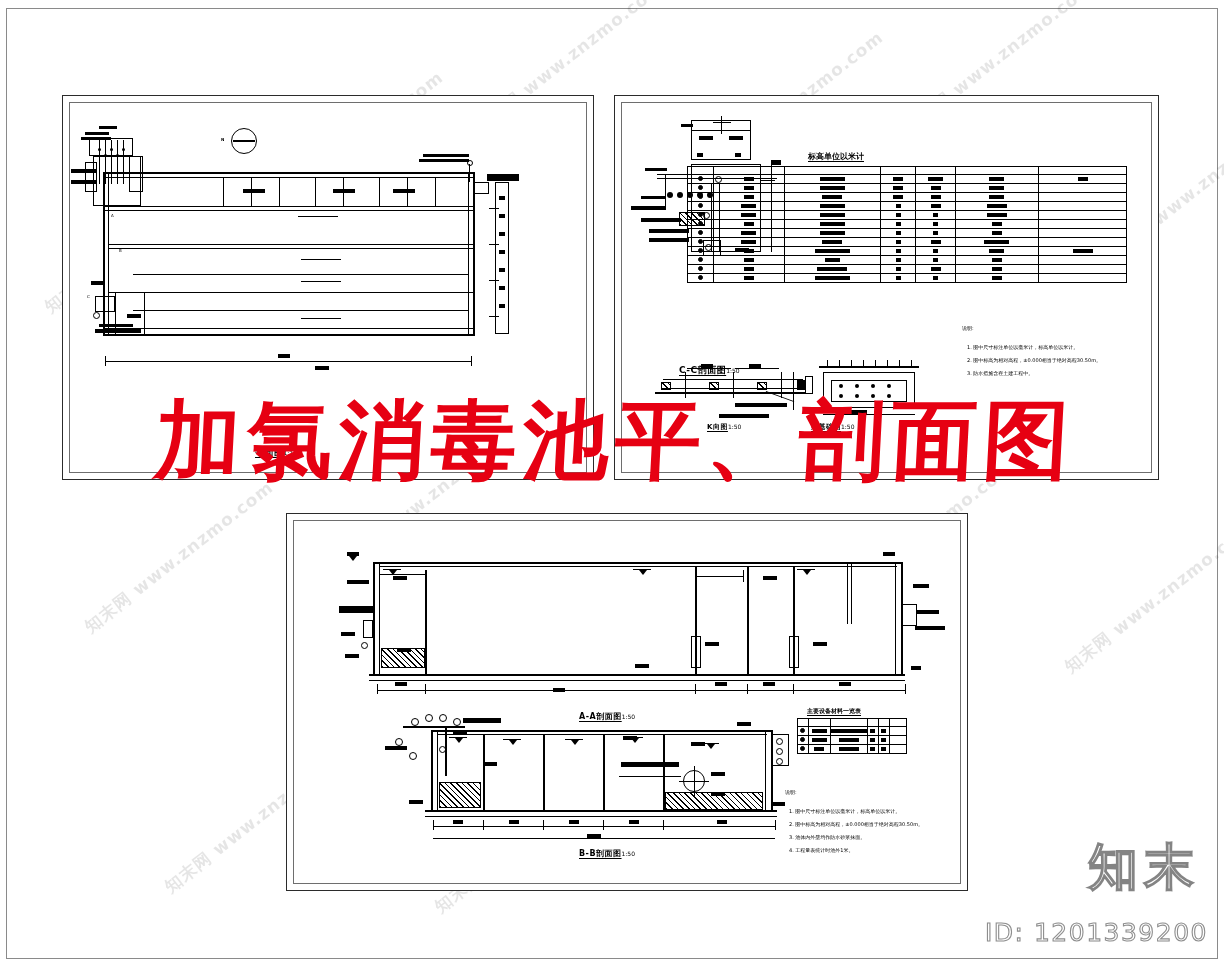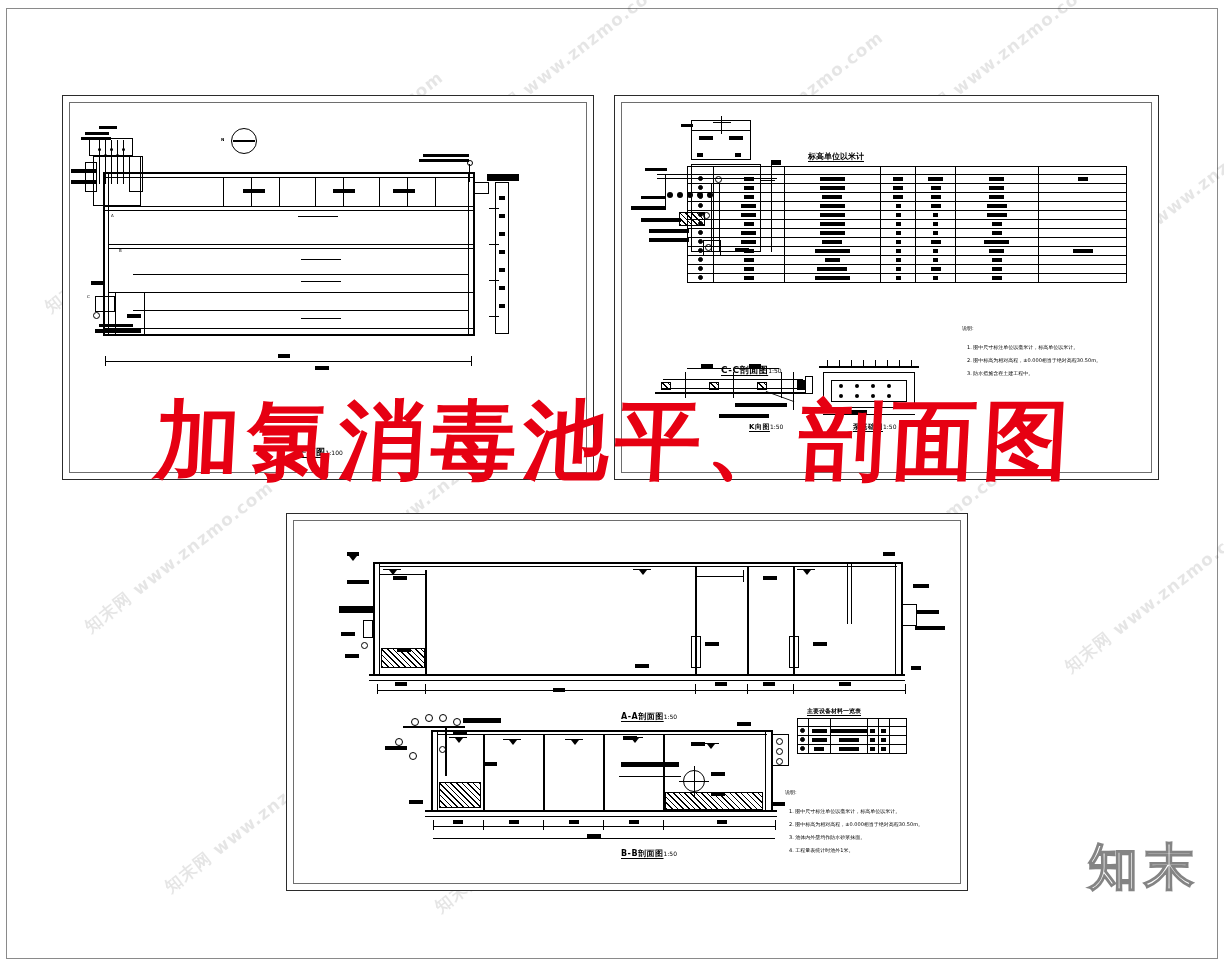--- a/index.html
+++ b/index.html
@@ -43,21 +43,21 @@
     border: 1px solid #000;
   }
   .tri { position:absolute; width:0; height:0; border-left:4px solid transparent;
          border-right:4px solid transparent; border-top:5px solid #000; }
 
   
   .cap {
     position: absolute; white-space: nowrap; color: #000;
     font-weight: bold; letter-spacing: .5px;
   }
-  .cap .t { text-decoration: underline; text-underline-offset: 2px; margin-left: 42px; }
+  .cap .t { text-decoration: underline; text-underline-offset: 2px; }
   .cap .sc { font-weight: normal; font-size: 6px; letter-spacing: 0; }
   .tt { position:absolute; white-space:nowrap; color:#000; font-size:4px; }
   .note {
     position: absolute; color: #000; font-size: 5px; line-height: 6.5px;
     white-space: pre-line;
   }
   .tbl-title { position:absolute; font-size:8px; font-weight:bold; color:#000;
                text-decoration: underline; text-underline-offset:2px; white-space:nowrap; }
 
   
@@ -687,14 +687,15 @@
         <div>2. 图中标高为相对高程，±0.000相当于绝对高程30.50m。</div>
         <div>3. 池体内外壁均作防水砂浆抹面。</div>
         <div>4. 工程量表统计时池外1米。</div>
       </div>
     </div>
   </div>
 
   <div class="red-title">加氯消毒池平、剖面图</div>
 
   <div class="wm-logo">知末</div>
+  <div class="wm-id">ID: 1201339200</div>
 
 </div>
 
 </body></html>

